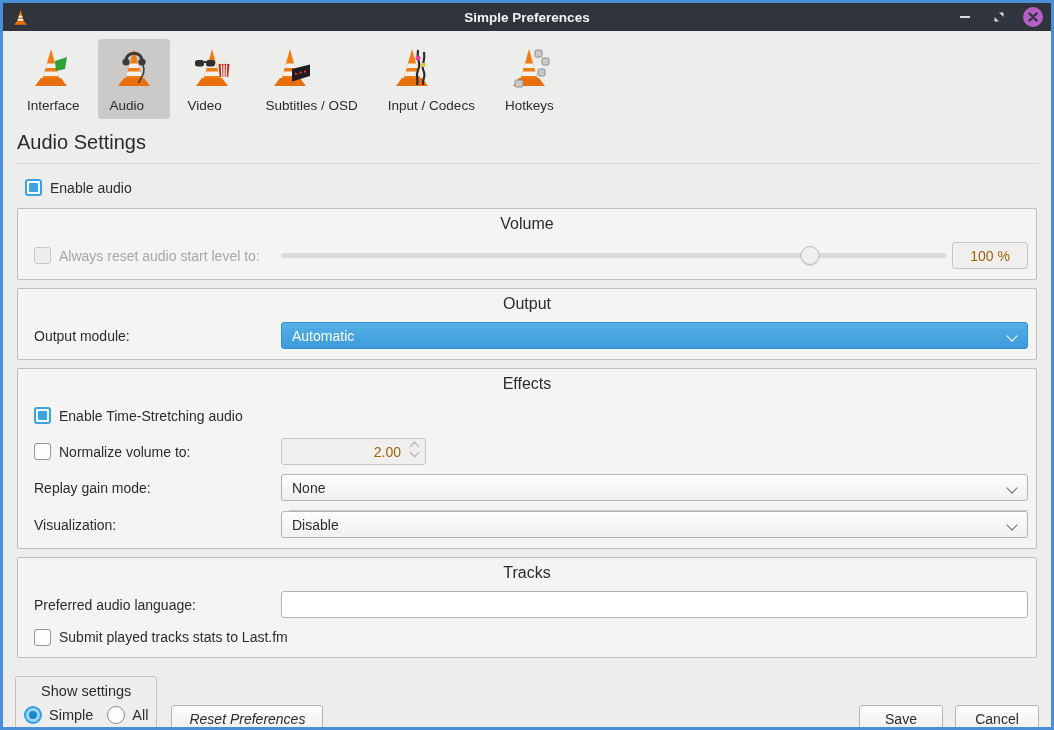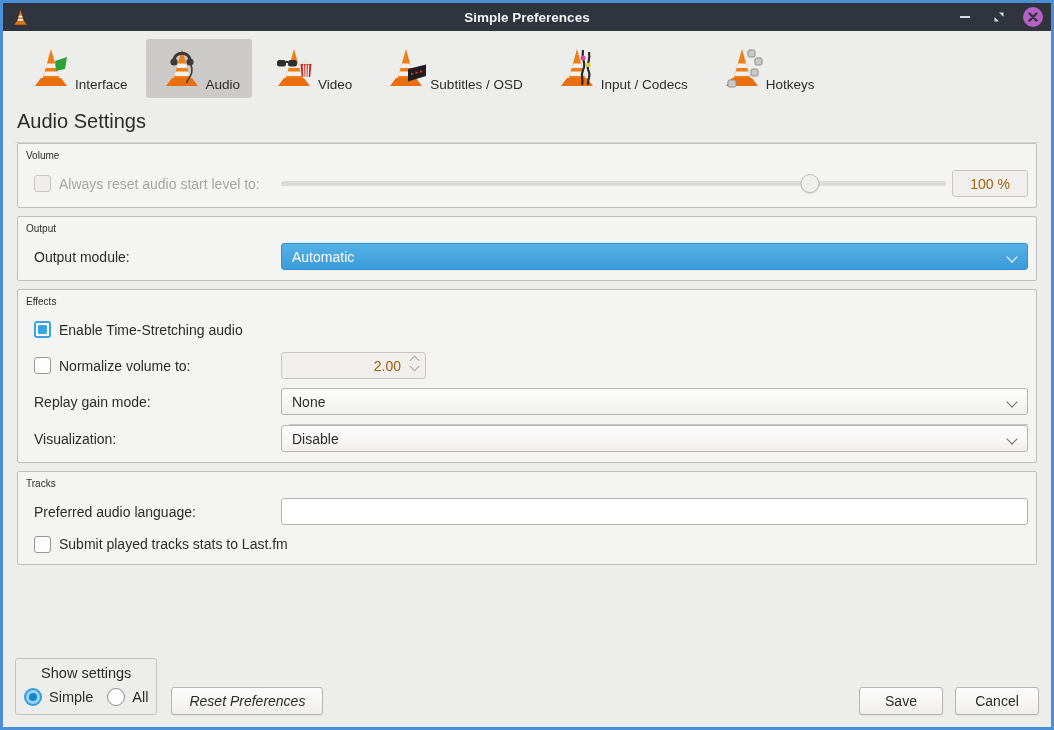--- a/index.html
+++ b/index.html
@@ -20,33 +20,33 @@
     color:#f4f4f4; font-weight:bold; font-size:13.5px; pointer-events:none; }
   .tb-logo { width:20px; height:22px; display:flex; align-items:center; }
   .win-btns { margin-left:auto; display:flex; align-items:center; gap:14px; z-index:2; }
   .win-btn { width:20px; height:20px; display:flex; align-items:center; justify-content:center; cursor:default; }
   .min-glyph { width:10px; height:2px; background:#d6d9dd; }
   .close-btn { width:20px; height:20px; border-radius:50%; background:#b560c6;
     display:flex; align-items:center; justify-content:center; }
   
   .content { flex:1; display:flex; flex-direction:column; padding:0 12px; }
   .toolbar { display:flex; align-items:stretch; gap:6px; padding:8px 0 2px; }
-  .tb-item { display:flex; flex-direction:row; align-items:flex-end; gap:0;
+  .tb-item { display:flex; flex-direction:column; align-items:flex-start; gap:6px;
     padding:5px 12px 6px; border-radius:3px; }
   .tb-item.selected { background:#cbcac8; }
   .tb-label { font-size:13.5px; color:#2c2c2c; white-space:nowrap; }
   .tb-icon svg { display:block; }
   
   .page-title { font-size:20px; color:#2b2b2b; margin:10px 0 0 2px; font-weight:400; }
   .head-rule { border:none; border-top:1px solid #d7d6d5; margin:9px 0 0; }
   .enable-row { margin:15px 0 12px 10px; }
   
   .group { border:1px solid #bfbfc1; border-radius:2px; background:#f4f4f2;
     padding:3px 8px 10px; margin:0 2px 8px; }
-  .group-title { font-size:10px; color:#2c2c2c; padding:3px 0 9px; }
+  .group-title { text-align:center; font-size:16px; color:#2c2c2c; padding:3px 0 9px; }
   .row { display:flex; align-items:center; min-height:27px; }
   .row + .row { margin-top:9px; }
   .lbl-col { flex:none; width:255px; padding-left:8px; }
   .ctl-col { flex:1; display:flex; align-items:center; }
   .field-label { font-size:14px; color:#2c2c2c; }
   .disabled-text { color:#a7a6a5; }
   
   .cb-wrap { display:flex; align-items:center; gap:8px; }
   .cb { flex:none; width:17px; height:17px; border:1px solid #989796; border-radius:3px; background:#fdfdfd; }
   .cb.checked { border:2px solid #3aa4e2; }
@@ -220,20 +220,24 @@
               </g>
             </svg>
           </span>
           <span class="tb-label">Hotkeys</span>
         </div>
       </div>
 
     <div class="page-title">Audio Settings</div>
     <hr class="head-rule">
 
+    <div class="enable-row cb-wrap">
+      <span class="cb checked"></span>
+      <span class="field-label">Enable audio</span>
+    </div>
 
     <div class="group">
       <div class="group-title">Volume</div>
       <div class="row">
         <div class="lbl-col">
           <span class="cb-wrap">
             <span class="cb disabled"></span>
             <span class="field-label disabled-text">Always reset audio start level to:</span>
           </span>
         </div>

